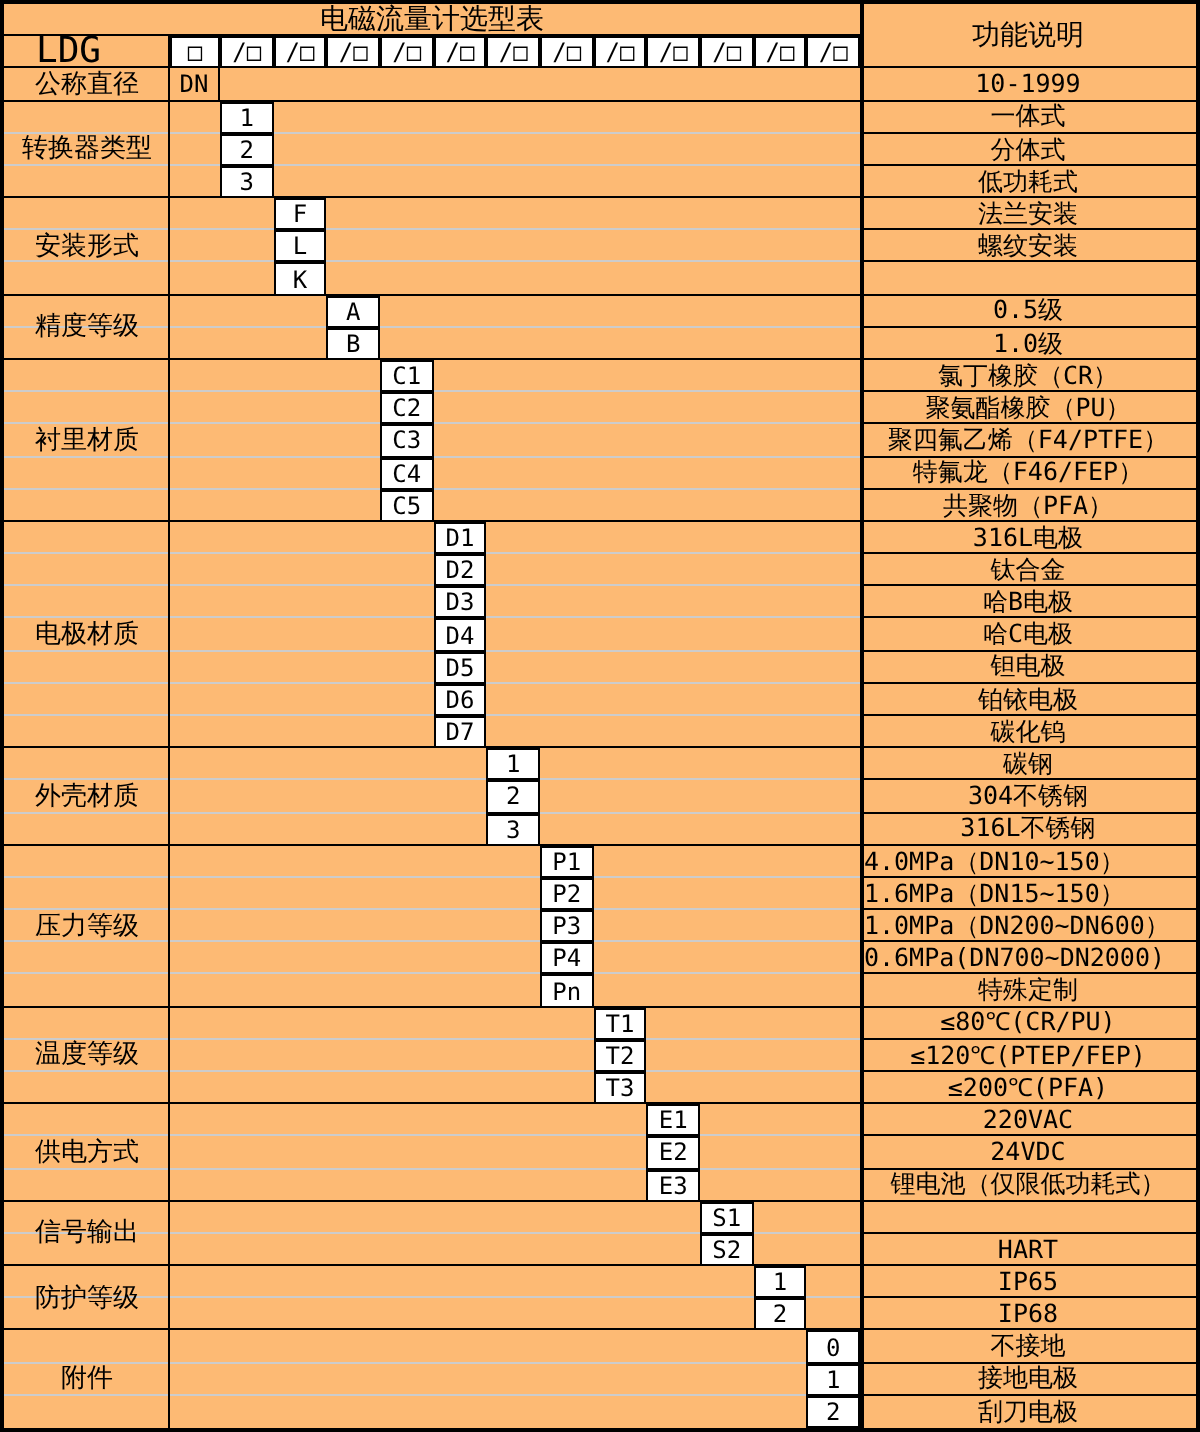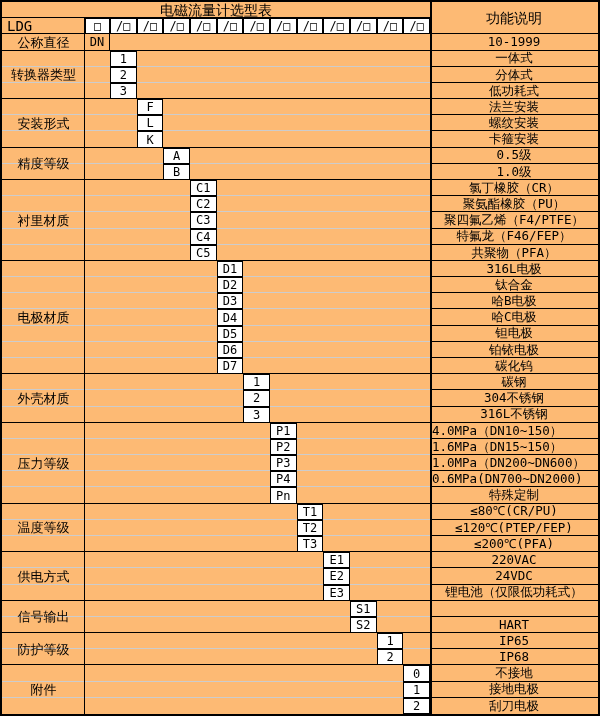--- a/index.html
+++ b/index.html
@@ -18,21 +18,21 @@
   .c{display:flex;align-items:center;justify-content:center;
      font-size:13px;line-height:1;white-space:nowrap;overflow:hidden;}
   .ul-title{grid-column:1/15;border-bottom:1px solid #000;}
   .ul-black{grid-column:1/16;border-bottom:1px solid #000;}
   .ul-gray{grid-column:1/15;border-bottom:1px solid #cccccc;}
   .ul-desc{grid-column:15/16;border-bottom:1px solid #000;}
   .vlabel{grid-row:2/45;grid-column:1/2;border-right:1px solid #000;}
   .vdesc{grid-row:1/45;grid-column:15/16;border-left:2px solid #000;pointer-events:none;}
   .title{grid-row:1;grid-column:1/15;font-size:14px;}
   .fn{grid-row:1/3;grid-column:15/16;font-size:14px;}
-  .ldg{grid-row:2;grid-column:1/2;justify-content:flex-start;padding-left:5px;font-size:14px;text-align:center;}
+  .ldg{grid-row:2;grid-column:1/2;justify-content:flex-start;padding-left:16px;font-size:18px;text-align:center;}
   .box{border:1.5px solid #000;background:#fff;font-size:12px;}
   .dn{grid-row:3;grid-column:2/3;border-right:1px solid #000;font-size:12px;}
   .label{grid-column:1/2;font-size:13px;}
   .desc{grid-column:15/16;font-size:12.5px;}
   .leftal{justify-content:flex-start;padding-left:2px;}
 </style>
 </head>
 <body>
 
 <div class="tbl">
@@ -141,21 +141,20 @@
   <div class="c desc" style="grid-row:5">分体式</div>
   <div class="c desc" style="grid-row:4">一体式</div>
   <div class="c desc" style="grid-row:6">低功耗式</div>
 
   <div class="c label" style="grid-row:7/10">安装形式</div>
   <div class="c box" style="grid-row:7;grid-column:4">F</div>
   <div class="c box" style="grid-row:8;grid-column:4">L</div>
   <div class="c box" style="grid-row:9;grid-column:4">K</div>
   <div class="c desc" style="grid-row:7">法兰安装</div>
   <div class="c desc" style="grid-row:8">螺纹安装</div>
-  <div class="c desc" style="grid-row:9">卡箍安装</div>
 
   <div class="c label" style="grid-row:10/12">精度等级</div>
   <div class="c box" style="grid-row:10;grid-column:5">A</div>
   <div class="c box" style="grid-row:11;grid-column:5">B</div>
   <div class="c desc" style="grid-row:10">0.5级</div>
   <div class="c desc" style="grid-row:11">1.0级</div>
 
   <div class="c label" style="grid-row:12/17">衬里材质</div>
   <div class="c box" style="grid-row:12;grid-column:6">C1</div>
   <div class="c box" style="grid-row:13;grid-column:6">C2</div>

